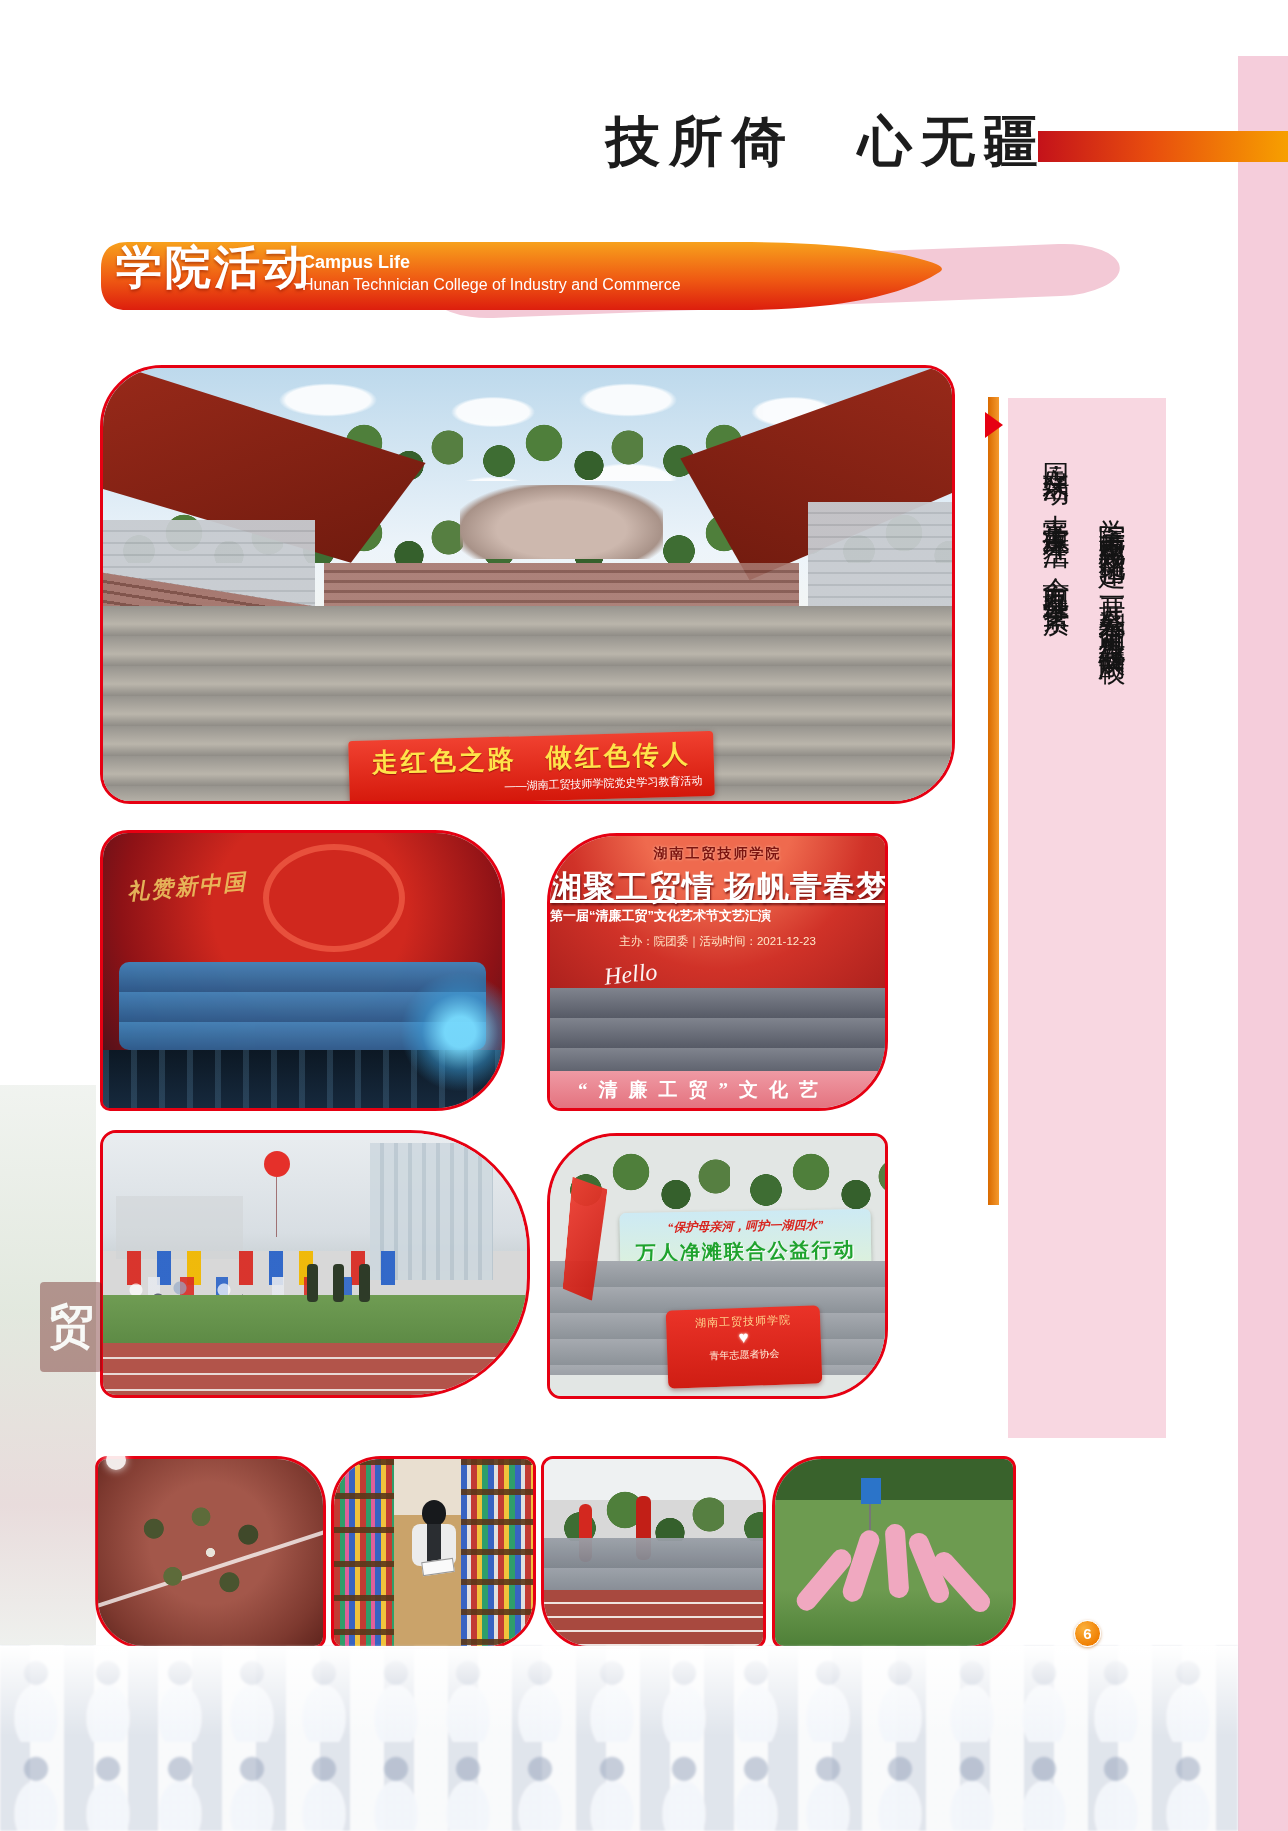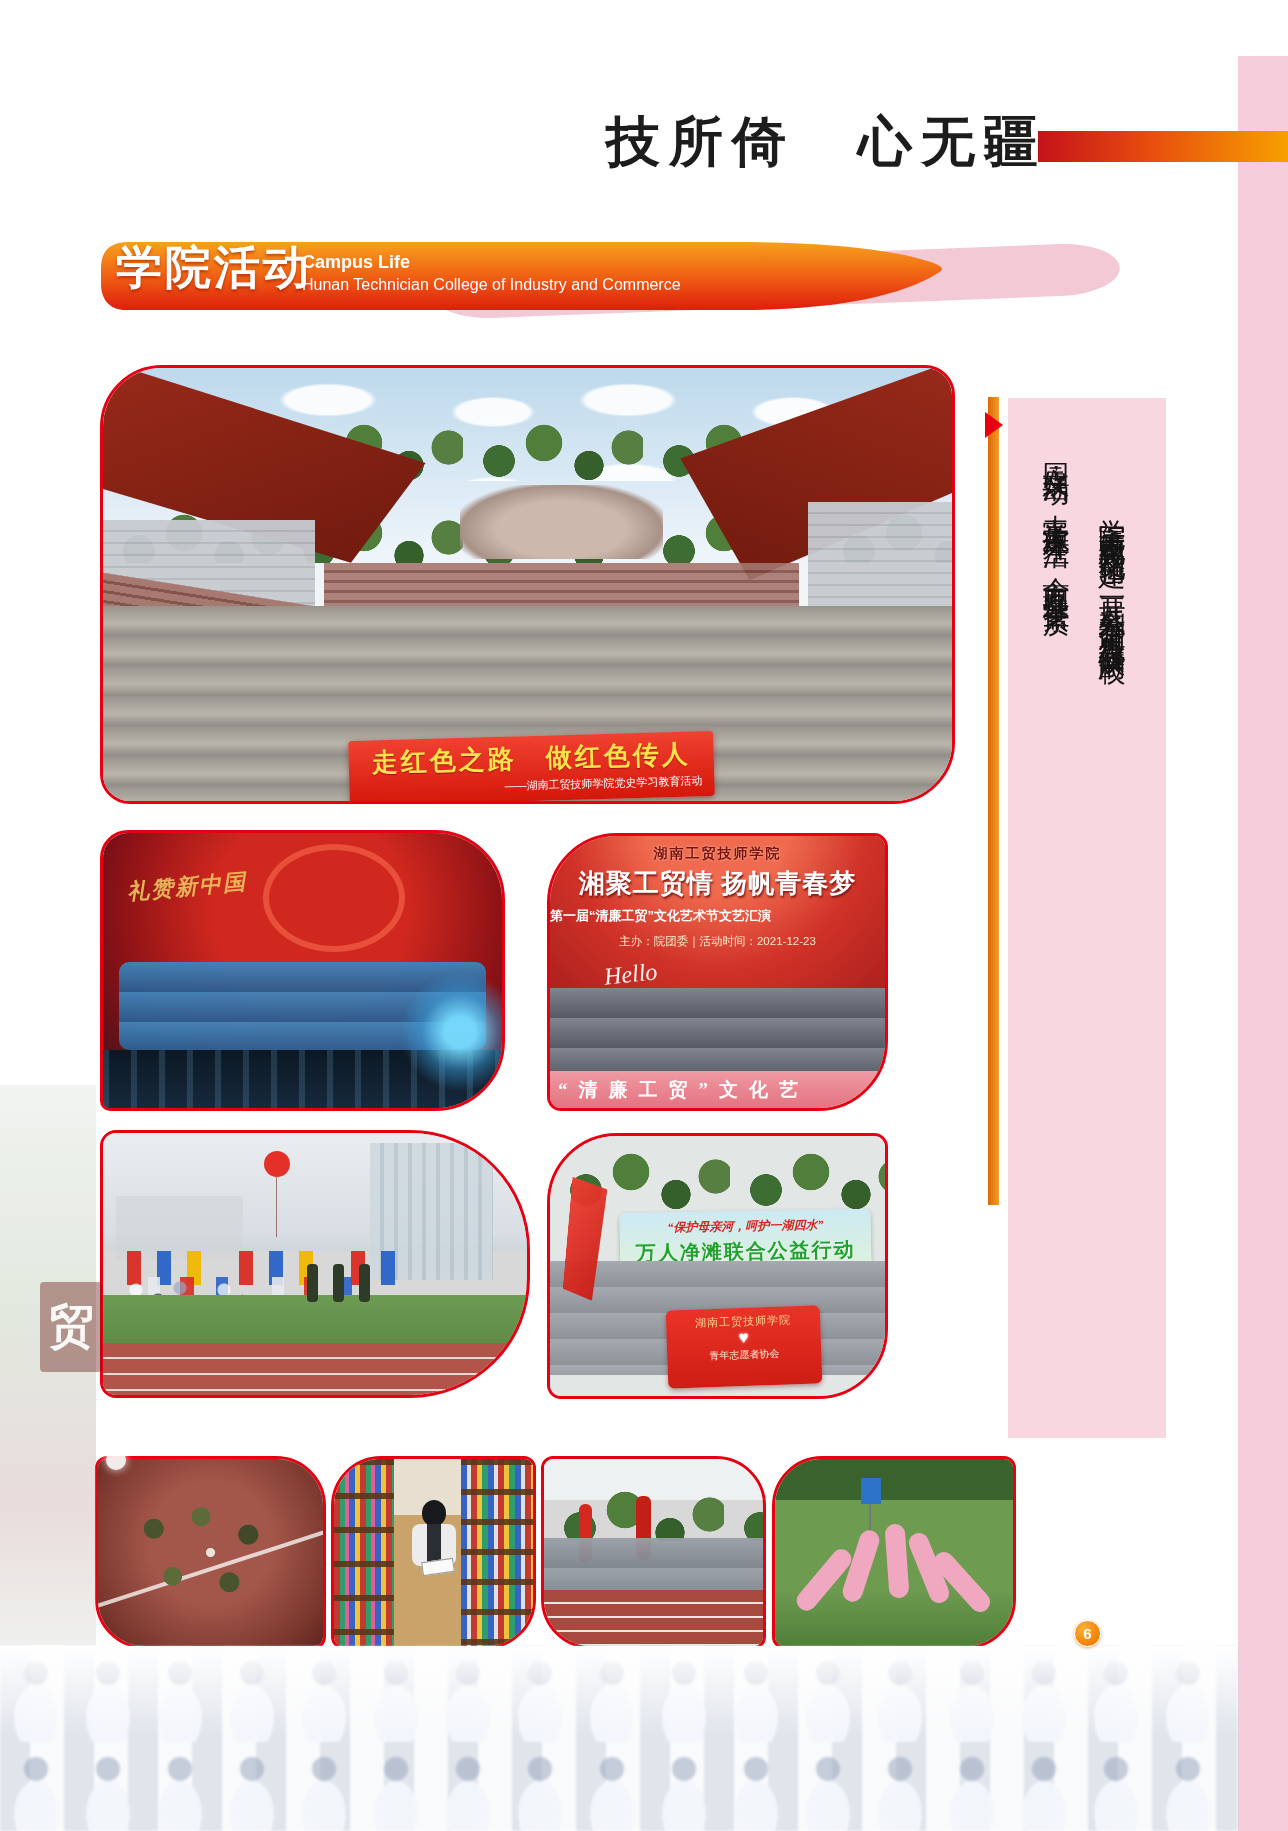--- a/index.html
+++ b/index.html
@@ -100,32 +100,32 @@
     background:repeating-linear-gradient(90deg, rgba(130,190,230,.18) 0 6px, transparent 6px 28px);}
   .p2-glow{right:-18px;bottom:6%;width:120px;height:120px;
     background:radial-gradient(circle, rgba(120,220,255,.95) 0 18%, rgba(60,160,220,.5) 45%, transparent 70%);}
 
   
   .p3-back{left:0;top:0;width:100%;height:62%;
     background:radial-gradient(circle at 50% -10%, #ef6a4e 0 30%, #d03228 60%, #a81f1c 100%);}
   .p3-school{left:0;top:9px;width:100%;text-align:center;font-weight:bold;font-size:14px;
     color:#7d1410;text-shadow:0 0 3px rgba(255,215,190,.8);letter-spacing:2px;}
   .p3-title{left:0;top:30px;width:100%;text-align:center;font-family:"Liberation Serif",serif;
-    font-weight:900;font-size:26px;color:#fff;letter-spacing:1px;
-    text-shadow:1px 2px 2px rgba(110,15,15,.85);white-space:nowrap;}
+    font-weight:900;font-size:32px;color:#fff;letter-spacing:1px;
+    text-shadow:1px 2px 2px rgba(110,15,15,.85);white-space:nowrap;text-decoration:underline;}
   .p3-sub{left:0;top:71px;width:100%;text-align:left;font-size:13px;font-weight:bold;color:#fff;}
   .p3-info{left:0;top:98px;width:100%;text-align:center;font-size:11.5px;color:#ffe9c9;}
   .p3-hello{left:16%;top:46%;font-family:"Liberation Serif",serif;font-style:italic;
     font-size:24px;color:rgba(255,255,255,.95);transform:rotate(-6deg);}
   .p3-crowd{left:0;top:56%;width:100%;height:31%;
     background-color:#70747e;background-image:linear-gradient(180deg,#80848e,#565a66);}
   .p3-floor{left:0;bottom:0;width:100%;height:13.5%;
     background:linear-gradient(180deg,#ef9aa4,#e4737f);color:#fff;
     font-family:"Liberation Serif",serif;font-weight:900;font-size:19px;letter-spacing:11px;
-    white-space:nowrap;overflow:hidden;padding-left:8px;display:flex;align-items:center;box-sizing:border-box;}
+    white-space:nowrap;overflow:hidden;padding-left:28px;display:flex;align-items:center;box-sizing:border-box;}
 
   
   .p4-sky{inset:0;background:linear-gradient(180deg,#e9edf0 0%,#d8dee3 38%,#cfd6da 45%,transparent 45%);}
   .p4-tower{left:63%;top:4%;width:29%;height:52%;opacity:.85;filter:blur(.5px);
     background:repeating-linear-gradient(90deg,#cdd8de 0 10px,#b7c5ce 10px 14px);}
   .p4-bldg{left:3%;top:24%;width:30%;height:24%;background:#cfd3d6;opacity:.55;}
   .p4-balloon{left:38%;top:7%;width:26px;height:26px;border-radius:50%;background:#e5302a;}
   .p4-balloon::after{content:"";position:absolute;left:12px;top:26px;width:1px;height:60px;background:rgba(120,40,40,.6);}
   .p4-flags1{left:2%;top:45%;width:68%;height:34px;opacity:.95;
     background:repeating-linear-gradient(90deg,transparent 0 16px,#d92c24 16px 30px,transparent 30px 46px,#2a63c8 46px 60px,transparent 60px 76px,#f1b800 76px 90px,transparent 90px 112px);}

